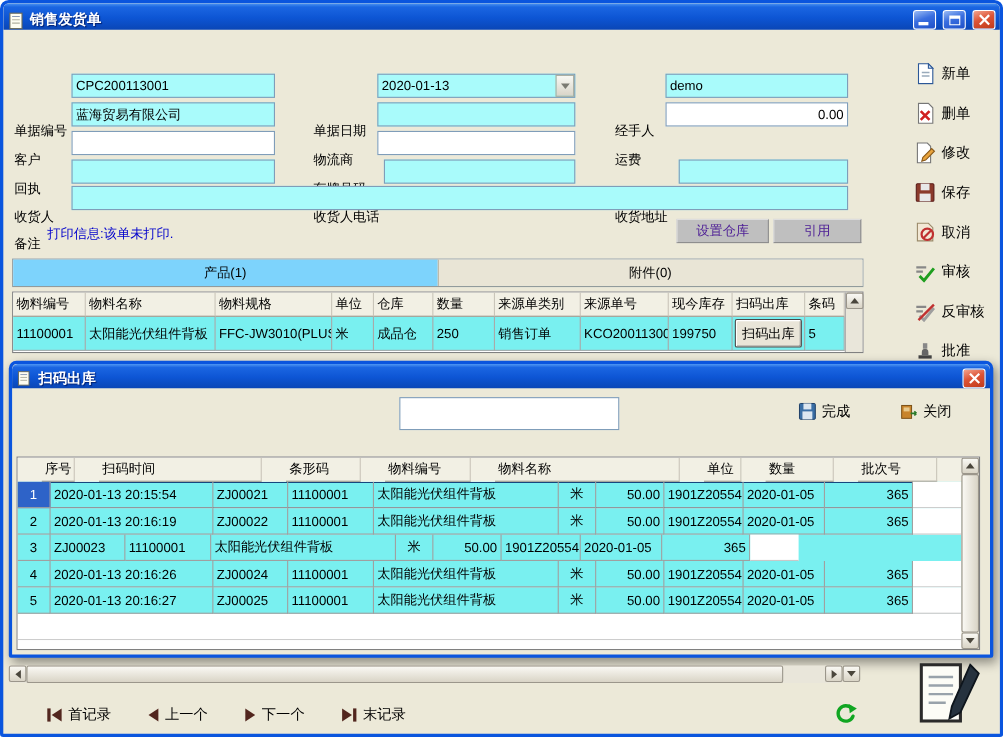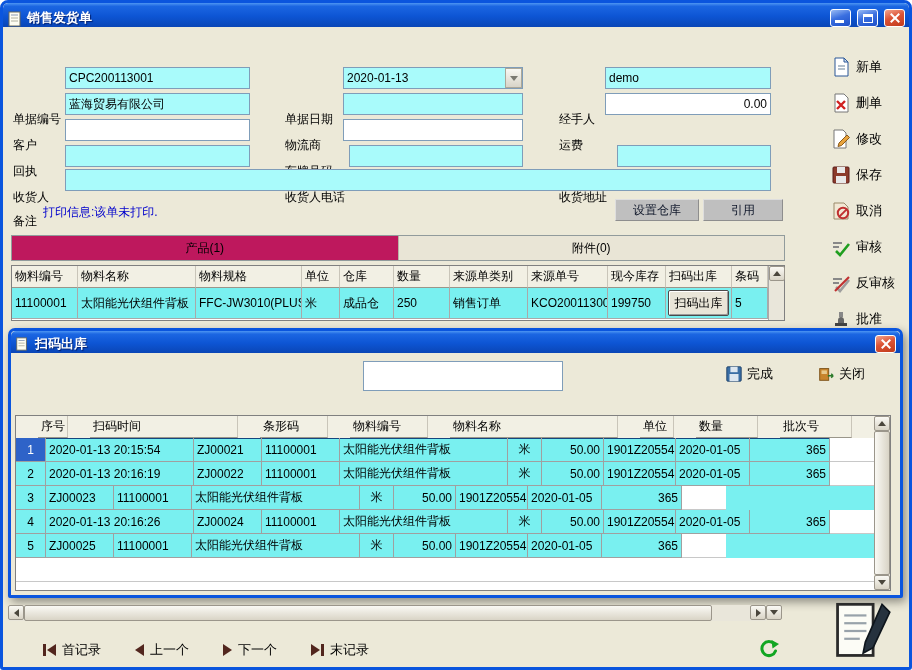--- a/index.html
+++ b/index.html
@@ -23,25 +23,25 @@
   .content { position:relative; height:640px; }
 
   .lbl { position:absolute; font-size:12px; color:#000; white-space:nowrap;margin-top:40px; }
   .fld { position:absolute; height:22px; border:1px solid #7F9DB9; background:#fff; font-family:inherit; font-size:12px; padding:0 3px; outline:none; }
   .fld.cyan { background:#A9FBFB; }
   .fld.num { text-align:right; }
   .combo-arrow { position:absolute; width:17px; height:20px; background:linear-gradient(#F8F8F3,#D8D4C8); border:1px solid #ACA899; display:flex; align-items:center; justify-content:center; }
   .tri-dn-s { width:0; height:0; border-left:4px solid transparent; border-right:4px solid transparent; border-top:5px solid #7A7A72; }
 
   .printinfo { position:absolute; left:40px; top:177px; color:#0000CC; font-size:12px; }
-  .graybtn { position:absolute; height:22px; background:#BFBFBF; border:1px solid #8E8E8E; border-top-color:#DEDEDE; border-left-color:#DEDEDE; color:#0f172a; font-size:12px; font-family:inherit; }
+  .graybtn { position:absolute; height:22px; background:#BFBFBF; border:1px solid #8E8E8E; border-top-color:#DEDEDE; border-left-color:#DEDEDE; color:#4c1d95; font-size:12px; font-family:inherit; }
 
   .tabs { position:absolute; left:8px; top:208px; width:774px; height:26px; display:flex; border:1px solid #919B9C; background:#fff; }
   .tab { flex:1; display:flex; align-items:center; justify-content:center; font-size:12px; }
-  .tab.active { background:#be185d; }
+  .tab.active { background:#7dd3fc; }
   .tab.inactive { background:#E9E5D6; border-left:1px solid #B9B5A6; }
 
   .ptable { position:absolute; left:8px; top:238px; width:774px; height:56px; background:#fff; border:1px solid #808080; }
   .phead { display:flex; width:756px; height:22px; background:#F2F0E4; }
   .phead div { border-right:1px solid #C9C5B9; border-bottom:1px solid #9A968A; display:flex; align-items:center; padding:0 3px; font-size:12px; overflow:hidden; white-space:nowrap; flex:none; }
   .prow { display:flex; width:756px; height:31px; background:#79F0F0; }
   .prow .pc { border-right:1px solid #A9A9A9; border-bottom:1px solid #A9A9A9; display:flex; align-items:center; padding:0 3px; font-size:12px; overflow:hidden; white-space:nowrap; flex:none; }
   .phead div:nth-of-type(1),.pc.w1{width:66px} .phead div:nth-of-type(2),.pc.w2{width:118px}
   .phead div:nth-of-type(3),.pc.w3{width:106px} .phead div:nth-of-type(4),.pc.w4{width:38px}
   .phead div:nth-of-type(5),.pc.w5{width:54px} .phead div:nth-of-type(6),.pc.w6{width:56px}
@@ -396,20 +396,21 @@
                 <div class="dc d6">米</div>
                 <div class="dc d7">50.00</div>
                 <div class="dc d8">1901Z20554</div>
                 <div class="dc d9">2020-01-05</div>
                 <div class="dc d10">365</div>
                 <div class="dcf"></div>
               </div>
 
               <div class="drow">
                 <div class="dc d1">5</div>
+                <div class="dc d2">2020-01-13 20:16:27</div>
                 <div class="dc d3">ZJ00025</div>
                 <div class="dc d4">11100001</div>
                 <div class="dc d5">太阳能光伏组件背板</div>
                 <div class="dc d6">米</div>
                 <div class="dc d7">50.00</div>
                 <div class="dc d8">1901Z20554</div>
                 <div class="dc d9">2020-01-05</div>
                 <div class="dc d10">365</div>
                 <div class="dcf"></div>
               </div>

